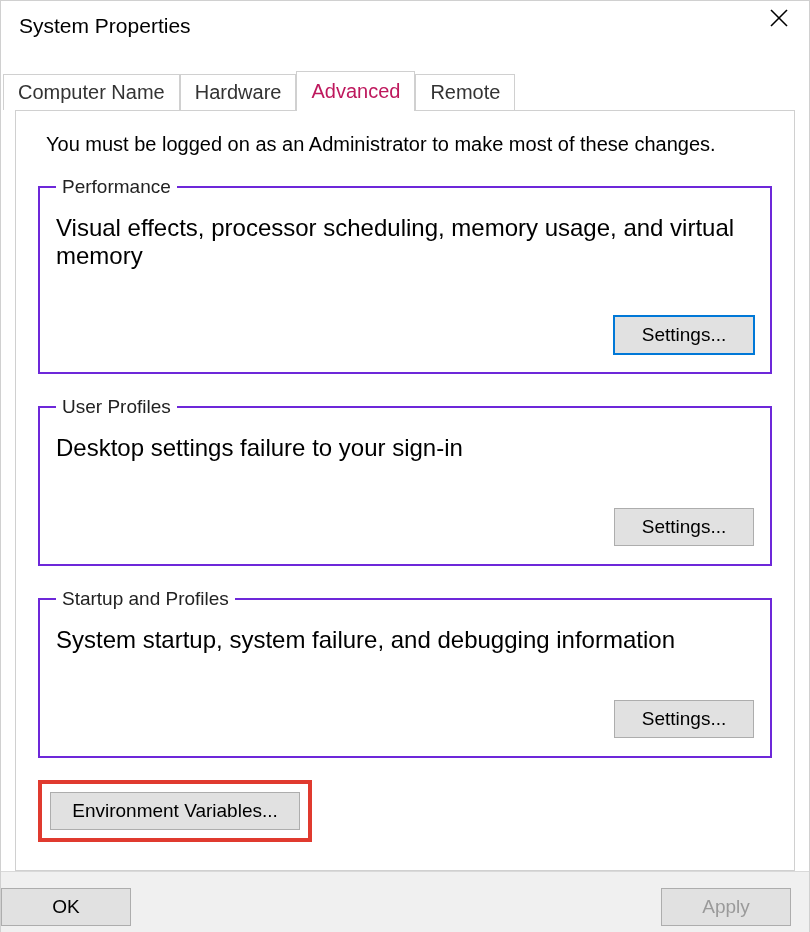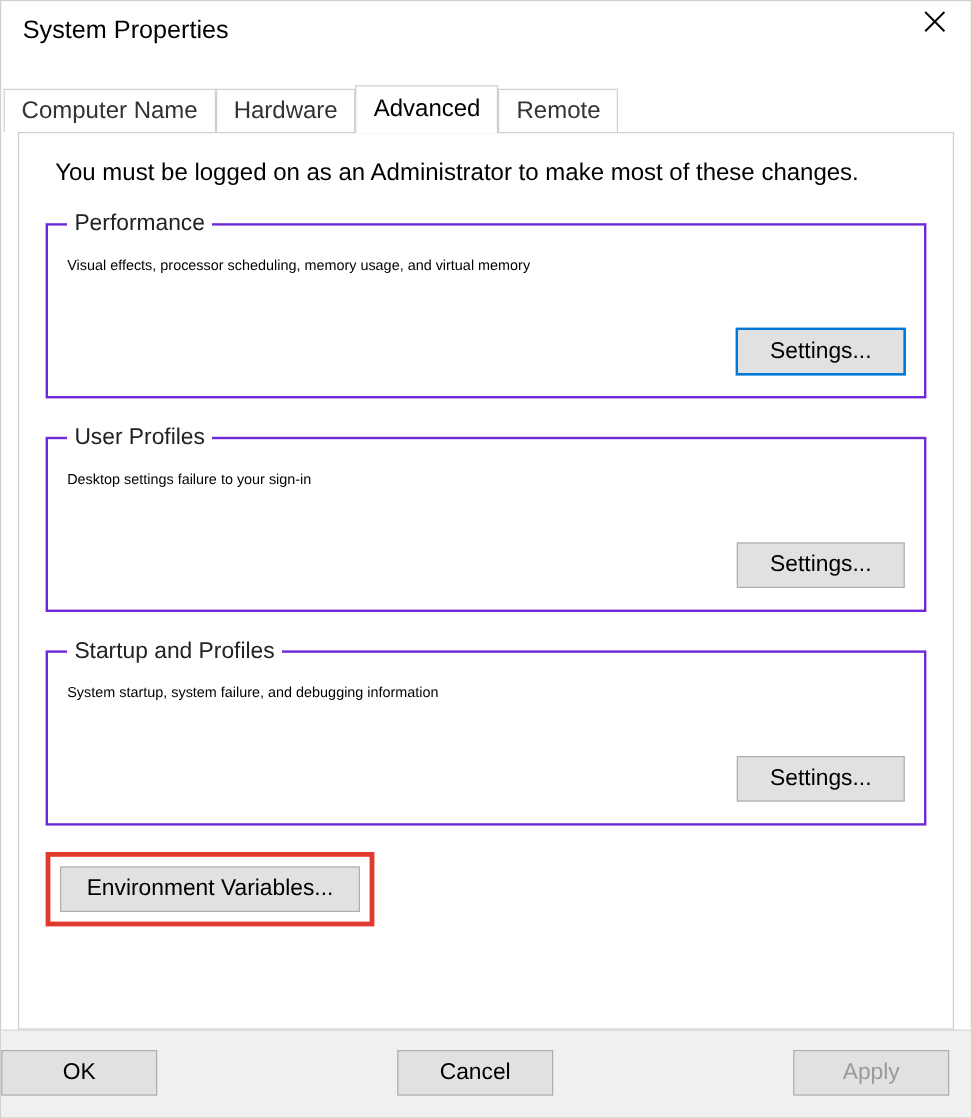--- a/index.html
+++ b/index.html
@@ -62,21 +62,21 @@
     cursor: pointer;
     position: relative;
     color: #333;
   }
   .tab.active {
     background: #fff;
     z-index: 3;
     padding-top: 8px;
     padding-bottom: 8px;
     margin-bottom: -1px;
-    color: #000000;
+    color: #be185d;
   }
   .tab-panel-border {
     border: 1px solid #d0d0d0;
     margin: 0 14px 0 14px;
     padding: 18px 22px 28px 22px;
     flex: 1;
     position: relative;
   }
   .intro {
     font-size: 20px;
@@ -87,21 +87,21 @@
     margin: 0 0 22px 0;
     padding: 10px 16px 18px 16px;
     position: relative;
   }
   fieldset.group legend {
     font-size: 19px;
     padding: 0 6px;
     color: #222;
   }
   .group-desc {
-    font-size: 12px;
+    font-size: 24px;
     margin: 6px 0 46px 0;
     color: #000;
   }
   .group-btn-row {
     display: flex;
     justify-content: flex-end;
   }
   button.win-btn {
     min-width: 140px;
     height: 38px;
@@ -200,17 +200,16 @@
     <div class="env-row">
       <div class="env-highlight">
         <button class="win-btn">Environment Variables...</button>
       </div>
     </div>
 
   </div>
 
   <div class="bottom-bar">
     <button class="win-btn">OK</button>
-    <button class="win-btn">Cancel</button>
     <button class="win-btn" disabled="">Apply</button>
   </div>
 
 </div>
 
 </body></html>

